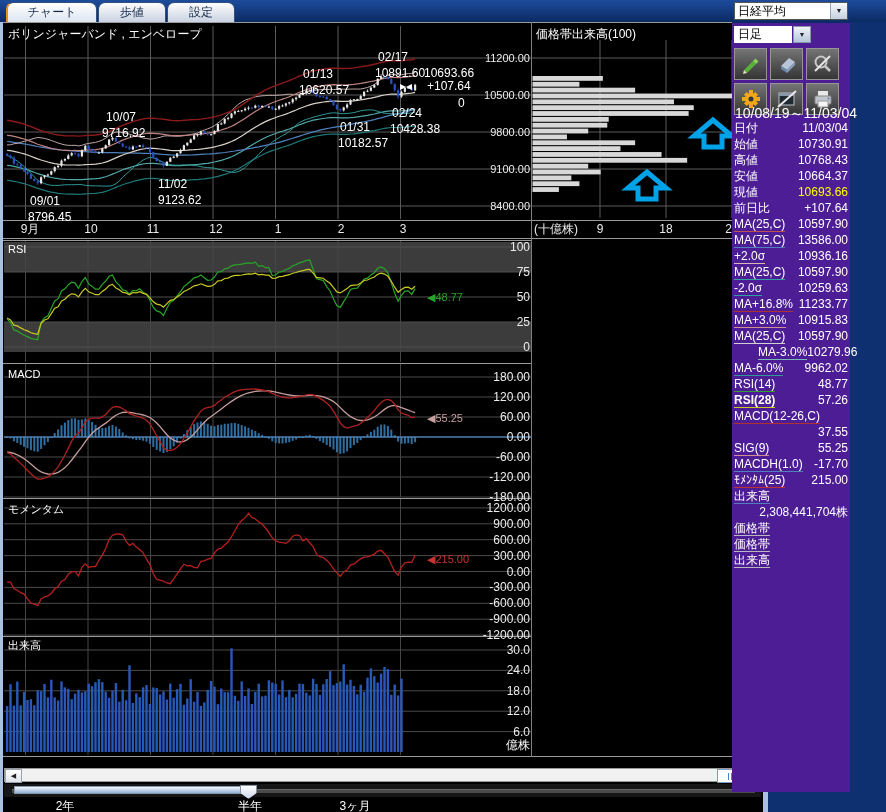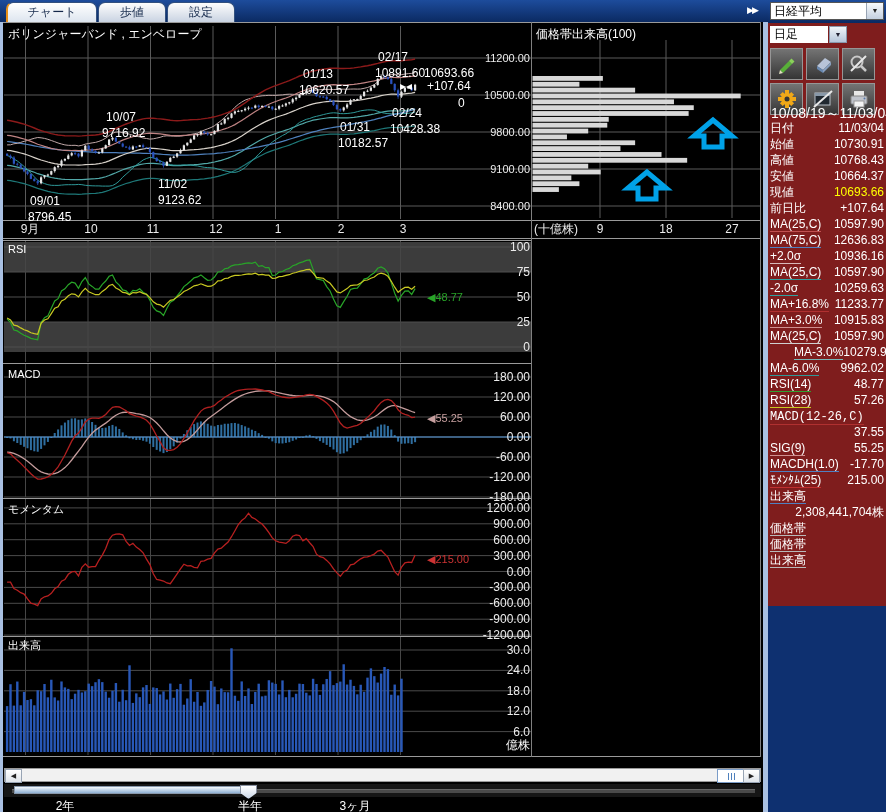--- a/index.html
+++ b/index.html
@@ -33,21 +33,21 @@
   .zoom-slider{position:absolute;left:1px;top:27px;width:757px;height:13px;background:#161616;}
   .zs-track{position:absolute;left:8px;right:6px;top:5px;height:3px;background:#4a4a4a;border-top:1px solid #666;}
   .zs-bar{position:absolute;left:10px;top:2px;width:233px;height:8px;
           background:linear-gradient(#f6fafd,#8fb0d4);border:1px solid #8898ac;box-sizing:border-box;}
   .zs-thumb{position:absolute;left:236px;top:1px;width:15px;height:12px;
             background:linear-gradient(#ffffff,#ccd8e8);border:1px solid #8890a0;
             clip-path:polygon(0 0,100% 0,100% 55%,50% 100%,0 55%);}
   .range-labels{position:absolute;left:0;top:41px;width:760px;height:14px;color:#fff;font-size:12px;}
   .range-labels span{position:absolute;transform:translateX(-50%);white-space:nowrap;}
   
-  .sidebar{position:absolute;left:768px;top:0;width:118px;height:606px;background:#7f1d1d;color:#fff;}
+  .sidebar{position:absolute;left:732px;top:0;width:118px;height:792px;background:#4c1d95;color:#fff;}
   .sym-row{position:absolute;left:0;top:0;width:118px;height:23px;background:linear-gradient(#1d4c9c,#0b2a62);}
   .dd{position:absolute;left:2px;top:2px;width:114px;height:18px;background:#fff;color:#000;
       font-size:12px;display:flex;box-sizing:border-box;border:1px solid #555;}
   .dd .dd-text{flex:1;padding-left:3px;line-height:16px;overflow:hidden;white-space:nowrap;}
   .dd .dd-btn{width:16px;background:linear-gradient(#f8fafc,#c4d0e0);border-left:1px solid #98a4b4;
               font-size:7px;color:#222;text-align:center;line-height:16px;}
   .period-dd{position:absolute;left:2px;top:26px;width:58px;height:17px;background:#fff;color:#000;
              font-size:12px;line-height:17px;padding-left:4px;box-sizing:border-box;}
   .period-btn{position:absolute;left:61px;top:26px;width:18px;height:17px;box-sizing:border-box;
               background:linear-gradient(#f0f4f8,#b6c6da);border:1px solid #8898ac;
@@ -893,21 +893,21 @@
         <div class="srow">
           <div class="lab"><span>前日比</span></div>
           <div class="val">+107.64</div>
         </div>
         <div class="srow">
           <div class="lab"><span style="border-bottom: 1px solid rgb(192, 80, 80);">MA(25,C)</span></div>
           <div class="val">10597.90</div>
         </div>
         <div class="srow">
           <div class="lab"><span style="border-bottom: 1px solid rgb(80, 128, 192);">MA(75,C)</span></div>
-          <div class="val">12636.83</div>
+          <div class="val">13586.00</div>
         </div>
         <div class="srow">
           <div class="lab"><span style="border-bottom: 1px solid rgb(216, 184, 184);">+2.0σ</span></div>
           <div class="val">10936.16</div>
         </div>
         <div class="srow">
           <div class="lab"><span style="border-bottom: 1px solid rgb(48, 160, 160);">MA(25,C)</span></div>
           <div class="val">10597.90</div>
         </div>
         <div class="srow">
@@ -932,25 +932,25 @@
         </div>
         <div class="srow">
           <div class="lab"><span style="border-bottom: 1px solid rgb(48, 152, 152);">MA-6.0%</span></div>
           <div class="val">9962.02</div>
         </div>
         <div class="srow">
           <div class="lab"><span style="border-bottom: 1px solid rgb(48, 160, 48);">RSI(14)</span></div>
           <div class="val">48.77</div>
         </div>
         <div class="srow">
-          <div class="lab"><span style="border-bottom: 1px solid rgb(200, 200, 32);">RSI(28)</span></div>
+          <div class="lab"><span style="border-bottom: 1px solid rgb(200, 200, 32); font-weight: bold;">RSI(28)</span></div>
           <div class="val">57.26</div>
         </div>
         <div class="srow">
-          <div class="lab"><span style="border-bottom: 1px solid rgb(176, 48, 48); font-family: Liberation Mono, monospace;">MACD(12-26,C)</span></div>
+          <div class="lab"><span style="border-bottom: 1px solid rgb(176, 48, 48);">MACD(12-26,C)</span></div>
           <div class="val"></div>
         </div>
         <div class="srow">
           <div class="lab"><span></span></div>
           <div class="val">37.55</div>
         </div>
         <div class="srow">
           <div class="lab"><span style="border-bottom: 1px solid rgb(208, 144, 144);">SIG(9)</span></div>
           <div class="val">55.25</div>
         </div>

